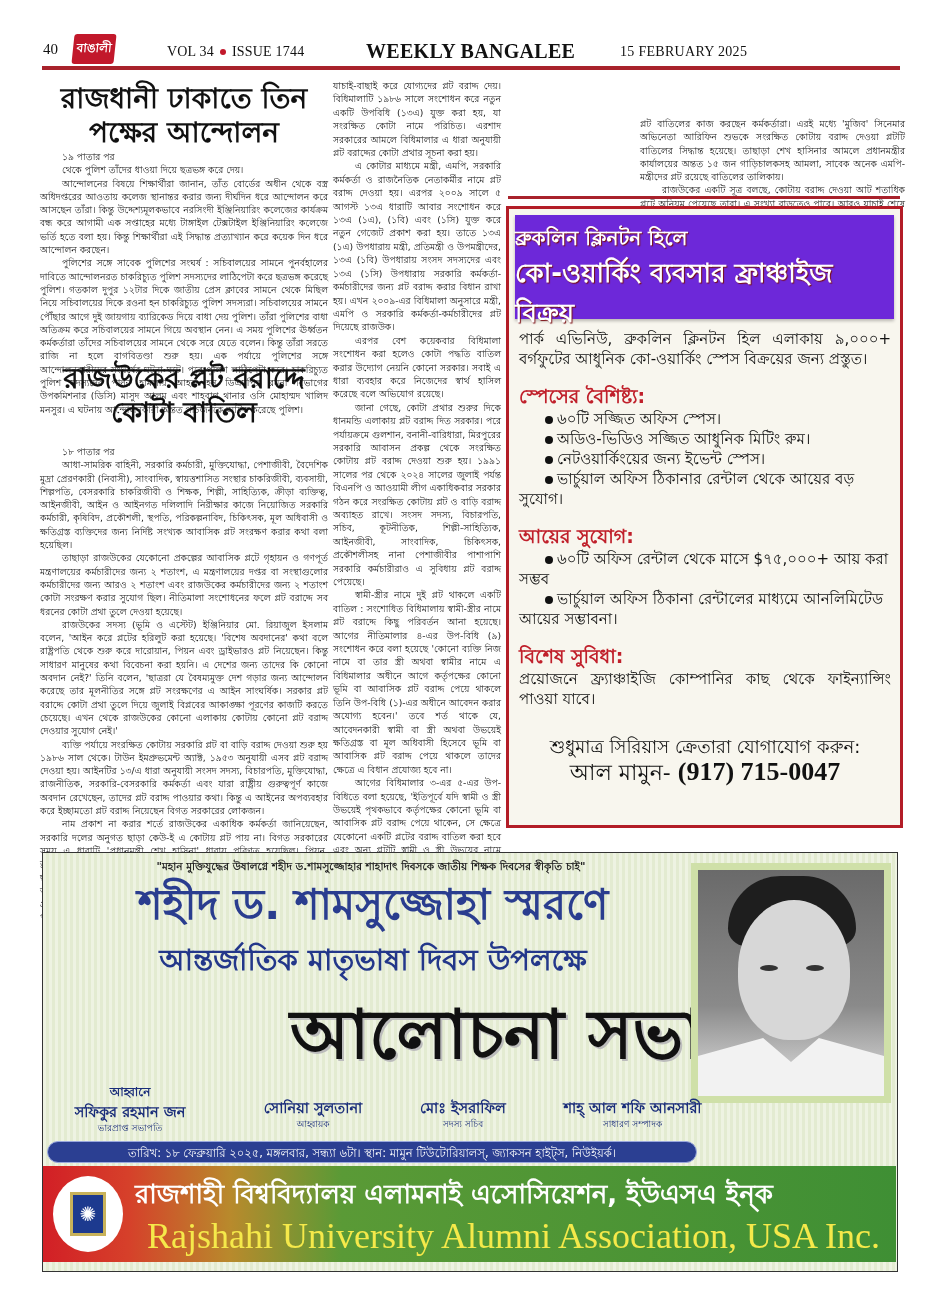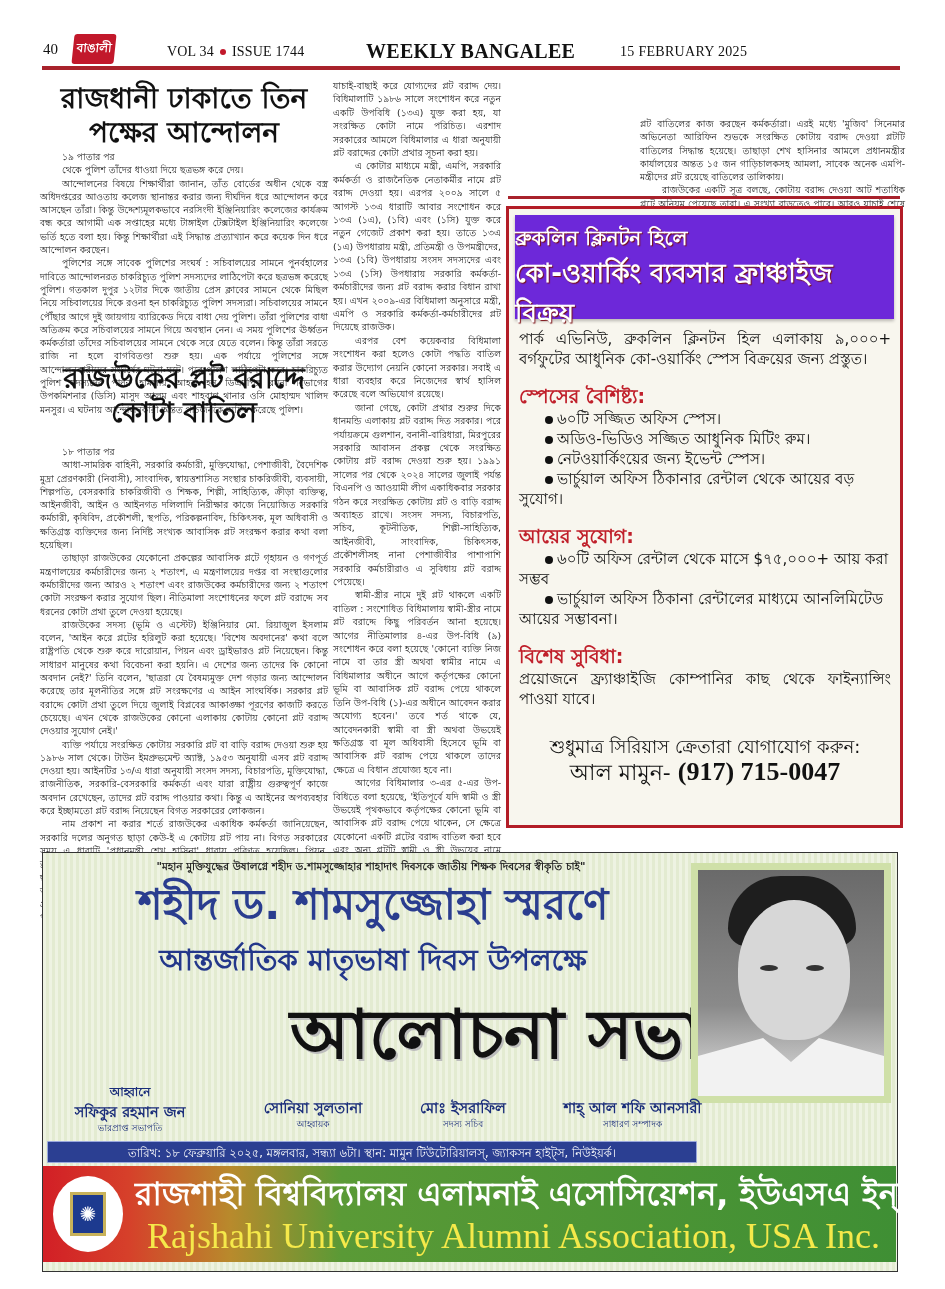--- a/index.html
+++ b/index.html
@@ -64,28 +64,28 @@
   .ev-photo { width: 100%; height: 100%; background: linear-gradient(180deg, #6a6a6a 0%, #8a8a8a 60%, #e6e6e6 100%); position: relative; overflow: hidden; }
   .ev-photo .hair { position: absolute; left: 30px; top: 6px; width: 128px; height: 70px; background: #1e1e1e; border-radius: 60px 60px 20px 20px; }
   .ev-photo .face { position: absolute; left: 40px; top: 30px; width: 112px; height: 140px; background: #d7d7d7; border-radius: 50% 50% 45% 45%; }
   .ev-photo .eye { position: absolute; top: 95px; width: 18px; height: 6px; background: #333; border-radius: 50%; }
   .ev-photo .shirt { position: absolute; left: 0; top: 168px; width: 186px; height: 60px; background: #f2f2f2; clip-path: polygon(0 30%, 35% 0, 50% 40%, 65% 0, 100% 30%, 100% 100%, 0 100%); }
   .ev-people { position: absolute; left: 0; top: 230px; width: 660px; height: 54px; }
   .ev-person { position: absolute; text-align: center; color: #1a2d7a; }
   .ev-person .pre { font-size: 12px; font-weight: bold; color: #1a2d7a; }
   .ev-person .name { font-size: 14.5px; font-weight: bold; line-height: 18px; }
   .ev-person .role { font-size: 9px; color: #1a2d7a; }
-  .ev-bar { position: absolute; left: 4px; top: 288px; width: 650px; height: 22px; border-radius: 1px; background: #2b3f92; color: #fff;
+  .ev-bar { position: absolute; left: 4px; top: 288px; width: 650px; height: 22px; border-radius: 11px; background: #2b3f92; color: #fff;
             font-size: 11.5px; line-height: 22px; text-align: center; border: 1.5px solid #9aa8dd; }
   .ev-footer { position: absolute; left: 0; top: 313px; width: 853px; height: 96px;
                background: linear-gradient(90deg, #d21f26 0%, #d6402a 10%, #b88a2c 22%, #5a9a36 35%, #3f8f34 100%); }
   .ev-logo { position: absolute; left: 10px; top: 10px; width: 70px; height: 76px; background: #fff; border-radius: 50%; display: flex; align-items: center; justify-content: center; }
   .ev-logo .book { width: 36px; height: 44px; background: #1d3a8f; border: 3px solid #c8b25a; position: relative; }
   .ev-logo .star { position: absolute; left: 50%; top: 50%; transform: translate(-50%, -50%); color: #fff; font-size: 20px; }
-  .ev-foot-bn { position: absolute; left: 92px; top: 6px; width: 760px; font-size: 32px; line-height: 44px; color: #fff; font-weight: bold; white-space: nowrap; }
+  .ev-foot-bn { position: absolute; left: 92px; top: 6px; width: 760px; font-size: 26px; line-height: 44px; color: #fff; font-weight: bold; white-space: nowrap; }
   .ev-foot-en { position: absolute; left: 104px; top: 50px; width: 760px; font-family: "Liberation Serif", serif; font-size: 36px; line-height: 40px; color: #f5e94a; white-space: nowrap; }
 </style>
 </head>
 <body>
 
 <div class="masthead">
   <span class="page-num">40</span>
   <span class="logo">বাঙালী</span>
   <span class="vol">
     <span>VOL 34</span><span class="dot"></span><span>ISSUE 1744</span>

